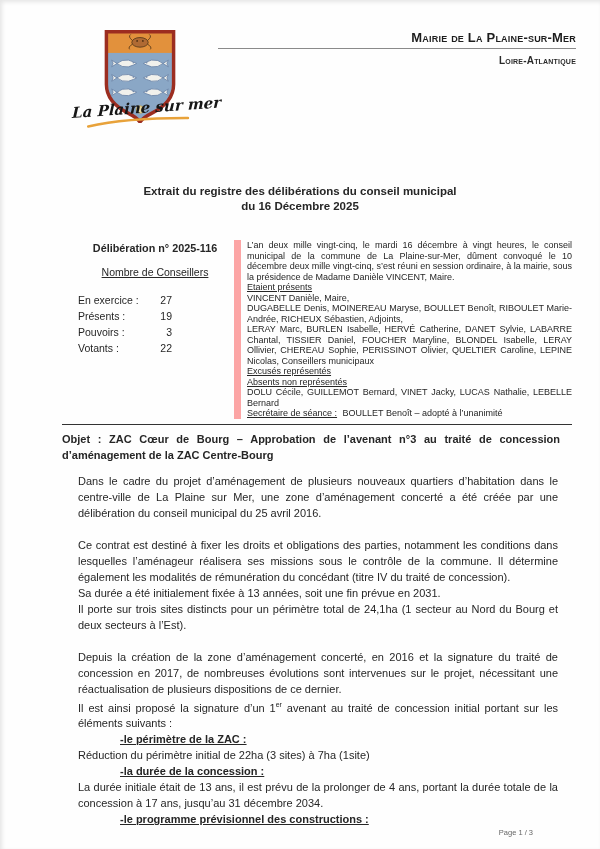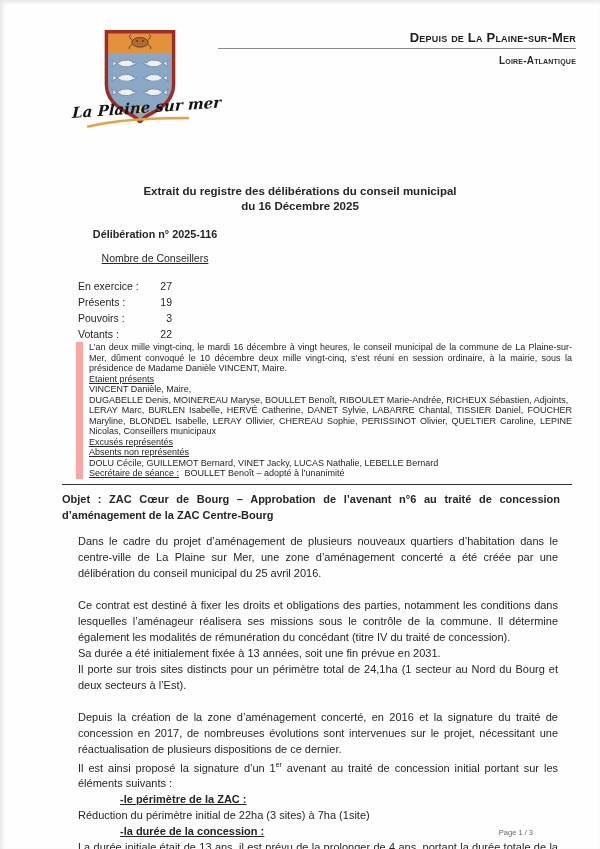--- a/index.html
+++ b/index.html
@@ -35,21 +35,21 @@
   .header-rule { border: 0; border-bottom: 1.2px solid #8a8a8a; margin: 3px 0 0 0; }
   .departement {
     margin-top: 6px; font-weight: 700; font-size: 10px;
     font-variant: small-caps; color: #2a2a2a; letter-spacing: 0.2px;
   }
 
   
   .doc-title { text-align: center; font-weight: 700; font-size: 11.5px; line-height: 15px; padding-top: 3px; margin-top: 46px; }
 
   
-  .meta { display: flex; margin: 12px 28px 0 76px; flex-direction: column; }
+  .meta { display: flex; margin: 26px 28px 0 76px; }
   .meta-left { width: 158px; flex-shrink: 0; font-size: 10.5px; padding-top: 2px; }
   .delib-number { font-weight: 700; font-size: 10.8px; text-align: center; white-space: nowrap; }
   .conseillers-heading { text-decoration: underline; text-align: center; margin-top: 12px; }
   .counts { margin-top: 14px; margin-left: 2px; }
   .count-row { display: flex; justify-content: space-between; width: 94px; line-height: 16px; }
   .meta-right {
     flex: 1; border-left: 7px solid #fca5a5; padding-left: 6px;
     font-size: 9px; line-height: 10.5px; text-align: justify;
   }
   .meta-right p { margin: 0; }
@@ -106,21 +106,21 @@
     <circle cx="42" cy="86" r="4" fill="#ead9a0" stroke="#b99b4e" stroke-width="0.8"></circle>
     <path d="M7,5 H77 V60 C77,76 64,85 54,90 C48,93 44,96 42,99 C40,96 36,93 30,90 C20,85 7,76 7,60 Z" fill="none" stroke="#9c2d20" stroke-width="3.6"></path>
   </svg>
 
   <div class="crest-caption">La Plaine sur mer</div>
   <svg class="crest-swoosh" width="104" height="10" viewBox="0 0 104 10">
     <path d="M2,7 Q40,1 102,5.5" fill="none" stroke="#e8a23a" stroke-width="2.6" stroke-linecap="round"></path>
   </svg>
 
   <div class="header-right">
-    <div class="mairie-title">Depuis de La Plaine-sur-Mer</div>
+    <div class="mairie-title">Mairie de La Plaine-sur-Mer</div>
     <hr class="header-rule">
     <div class="departement">Loire-Atlantique</div>
   </div>
 </div>
 
 <div class="doc-title">
   <div>Extrait du registre des délibérations du conseil municipal</div>
   <div>du 16 Décembre 2025</div>
 </div>
 
@@ -163,21 +163,21 @@
 
     <p class="mr-gap">
       <span class="secretaire-label">Secrétaire de séance :</span>
       <span>BOULLET Benoît – adopté à l’unanimité</span>
     </p>
   </div>
 </div>
 
 <hr class="main-rule">
 
-<div class="objet">Objet : ZAC Cœur de Bourg – Approbation de l’avenant n°6 au traité de concession d’aménagement de la ZAC Centre-Bourg</div>
+<div class="objet">Objet : ZAC Cœur de Bourg – Approbation de l’avenant n°3 au traité de concession d’aménagement de la ZAC Centre-Bourg</div>
 
 <div class="body">
   <p>Dans le cadre du projet d’aménagement de plusieurs nouveaux quartiers d’habitation dans le centre-ville de La Plaine sur Mer, une zone d’aménagement concerté a été créée par une délibération du conseil municipal du 25 avril 2016.</p>
 
   <p class="gap-before">Ce contrat est destiné à fixer les droits et obligations des parties, notamment les conditions dans lesquelles l’aménageur réalisera ses missions sous le contrôle de la commune. Il détermine également les modalités de rémunération du concédant (titre IV du traité de concession).</p>
   <p>Sa durée a été initialement fixée à 13 années, soit une fin prévue en 2031.</p>
   <p>Il porte sur trois sites distincts pour un périmètre total de 24,1ha (1 secteur au Nord du Bourg et deux secteurs à l’Est).</p>
 
   <p class="gap-before">Depuis la création de la zone d’aménagement concerté, en 2016 et la signature du traité de concession en 2017, de nombreuses évolutions sont intervenues sur le projet, nécessitant une réactualisation de plusieurs dispositions de ce dernier.</p>
   <p>

